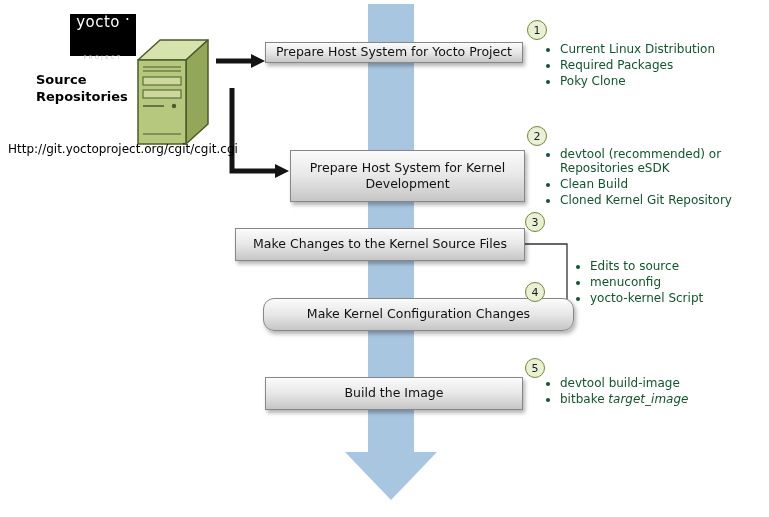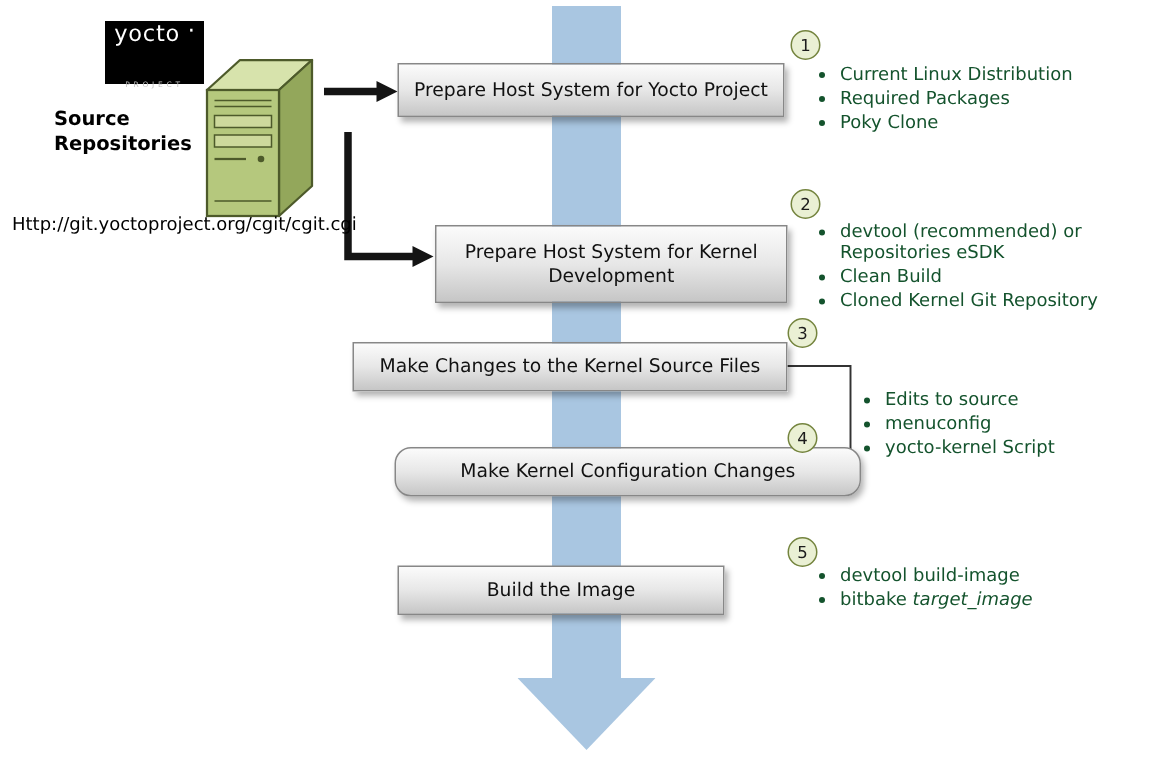--- a/index.html
+++ b/index.html
@@ -88,25 +88,25 @@
   <circle cx="38" cy="68" r="2.2" fill="#4d5a2a"></circle>
   <line x1="7" y1="96" x2="45" y2="96" stroke="#4d5a2a" stroke-width="1"></line>
 </svg>
 
 <div id="source-title">
   <div>Source</div>
   <div>Repositories</div>
 </div>
 <div id="source-url">Http://git.yoctoproject.org/cgit/cgit.cgi</div>
 
-<div class="step-box one-line" style="left:265px;top:42px;width:258px;height:36px;">Prepare Host System for Yocto Project</div>
+<div class="step-box one-line" style="left:265px;top:42px;width:258px;height:21px;">Prepare Host System for Yocto Project</div>
 <div class="step-box" style="left:290px;top:150px;width:235px;height:52px;">Prepare Host System for Kernel Development</div>
 <div class="step-box one-line" style="left:235px;top:228px;width:290px;height:33px;">Make Changes to the Kernel Source Files</div>
 <div class="step-box one-line" style="left:263px;top:298px;width:311px;height:33px;border-radius:11px;">Make Kernel Configuration Changes</div>
-<div class="step-box one-line" style="left:265px;top:377px;width:218px;height:33px;">Build the Image</div>
+<div class="step-box one-line" style="left:265px;top:377px;width:258px;height:33px;">Build the Image</div>
 
 <div class="num-circle" style="left:527px;top:20px;">1</div>
 <div class="num-circle" style="left:527px;top:126px;">2</div>
 <div class="num-circle" style="left:525px;top:212px;">3</div>
 <div class="num-circle" style="left:525px;top:282px;">4</div>
 <div class="num-circle" style="left:525px;top:358px;">5</div>
 
 <div class="bullets" style="left:546px;top:40px;width:210px;">
   <ul>
     <li>Current Linux Distribution</li>

